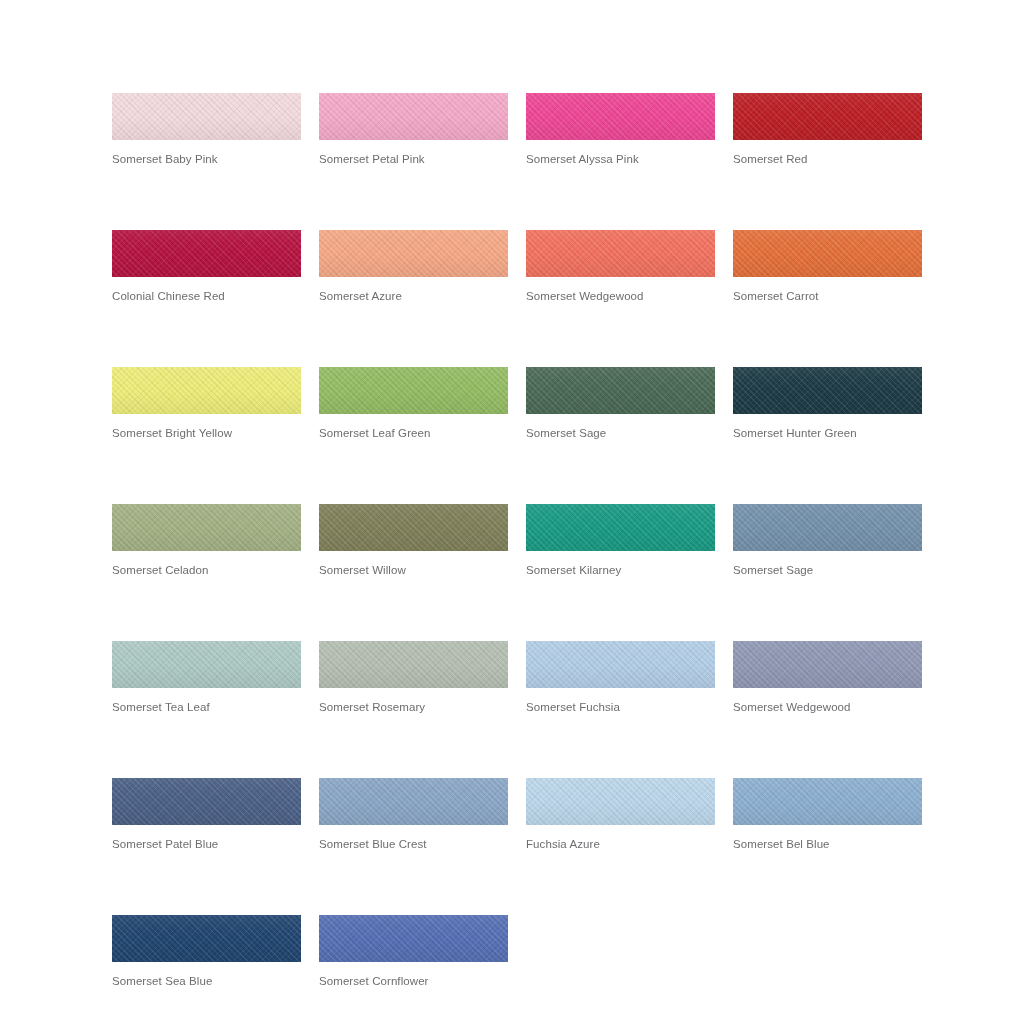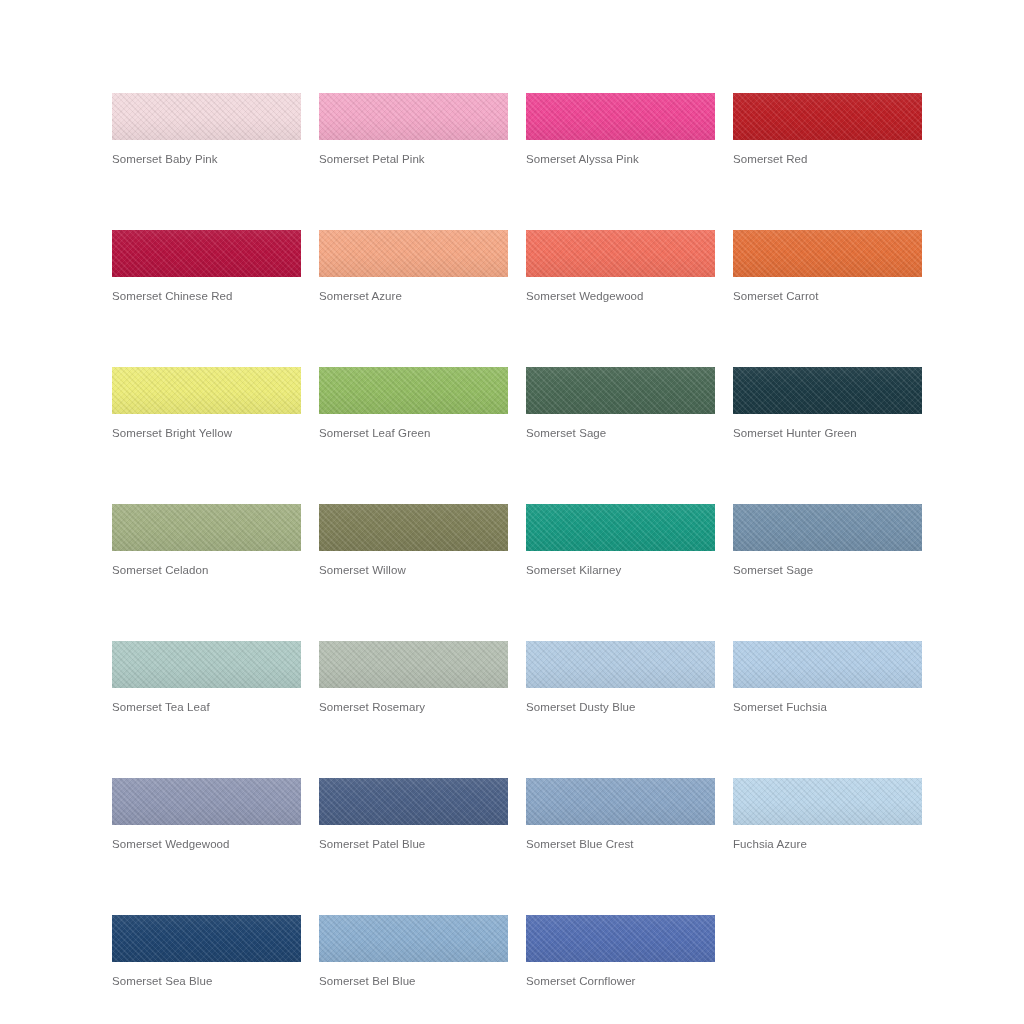--- a/index.html
+++ b/index.html
@@ -110,21 +110,21 @@
       <div class="swatch-cell">
         <div class="swatch-chip" style="background-color: rgb(238, 71, 149);"></div>
         <div class="swatch-label">Somerset Alyssa Pink</div>
       </div>
       <div class="swatch-cell">
         <div class="swatch-chip" style="background-color: rgb(188, 31, 37);"></div>
         <div class="swatch-label">Somerset Red</div>
       </div>
       <div class="swatch-cell">
         <div class="swatch-chip" style="background-color: rgb(181, 19, 64);"></div>
-        <div class="swatch-label">Somerset Chinese Red</div>
+        <div class="swatch-label">Colonial Chinese Red</div>
       </div>
       <div class="swatch-cell">
         <div class="swatch-chip" style="background-color: rgb(244, 168, 134);"></div>
         <div class="swatch-label">Somerset Azure</div>
       </div>
       <div class="swatch-cell">
         <div class="swatch-chip" style="background-color: rgb(242, 113, 95);"></div>
         <div class="swatch-label">Somerset Wedgewood</div>
       </div>
       <div class="swatch-cell">
@@ -165,49 +165,45 @@
       </div>
       <div class="swatch-cell">
         <div class="swatch-chip" style="background-color: rgb(173, 201, 196);"></div>
         <div class="swatch-label">Somerset Tea Leaf</div>
       </div>
       <div class="swatch-cell">
         <div class="swatch-chip" style="background-color: rgb(180, 190, 177);"></div>
         <div class="swatch-label">Somerset Rosemary</div>
       </div>
       <div class="swatch-cell">
-        <div class="swatch-chip" style="background-color: rgb(178, 203, 226);"></div>
-        <div class="swatch-label">Somerset Dusty Blue</div>
-      </div>
-      <div class="swatch-cell">
         <div class="swatch-chip" style="background-color: rgb(178, 205, 230);"></div>
         <div class="swatch-label">Somerset Fuchsia</div>
       </div>
       <div class="swatch-cell">
         <div class="swatch-chip" style="background-color: rgb(144, 152, 180);"></div>
         <div class="swatch-label">Somerset Wedgewood</div>
       </div>
       <div class="swatch-cell">
         <div class="swatch-chip" style="background-color: rgb(75, 96, 134);"></div>
         <div class="swatch-label">Somerset Patel Blue</div>
       </div>
       <div class="swatch-cell">
         <div class="swatch-chip" style="background-color: rgb(138, 166, 198);"></div>
         <div class="swatch-label">Somerset Blue Crest</div>
       </div>
       <div class="swatch-cell">
         <div class="swatch-chip" style="background-color: rgb(187, 214, 234);"></div>
         <div class="swatch-label">Fuchsia Azure</div>
       </div>
       <div class="swatch-cell">
+        <div class="swatch-chip" style="background-color: rgb(140, 175, 208);"></div>
+        <div class="swatch-label">Somerset Bel Blue</div>
+      </div>
+      <div class="swatch-cell">
         <div class="swatch-chip" style="background-color: rgb(32, 69, 112);"></div>
         <div class="swatch-label">Somerset Sea Blue</div>
       </div>
       <div class="swatch-cell">
-        <div class="swatch-chip" style="background-color: rgb(140, 175, 208);"></div>
-        <div class="swatch-label">Somerset Bel Blue</div>
-      </div>
-      <div class="swatch-cell">
         <div class="swatch-chip" style="background-color: rgb(84, 111, 179);"></div>
         <div class="swatch-label">Somerset Cornflower</div>
       </div>
     </div>
 </div>
 
 </body></html>

